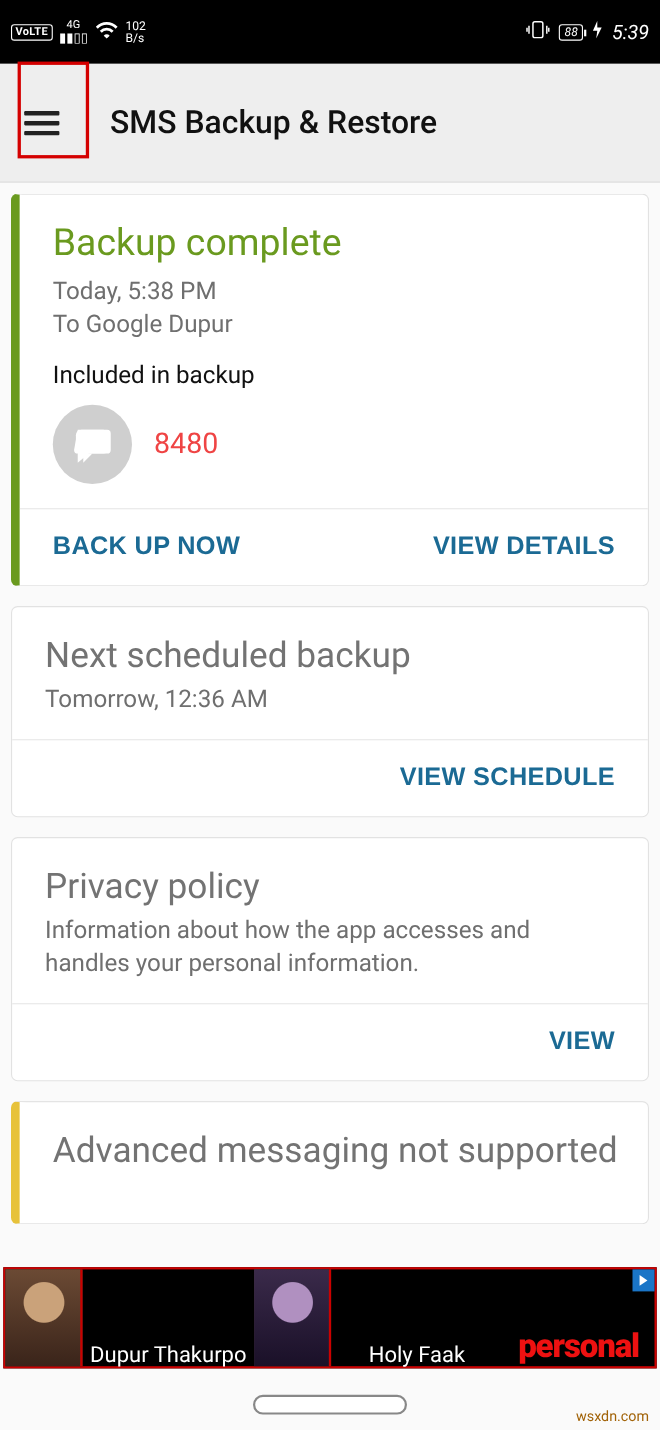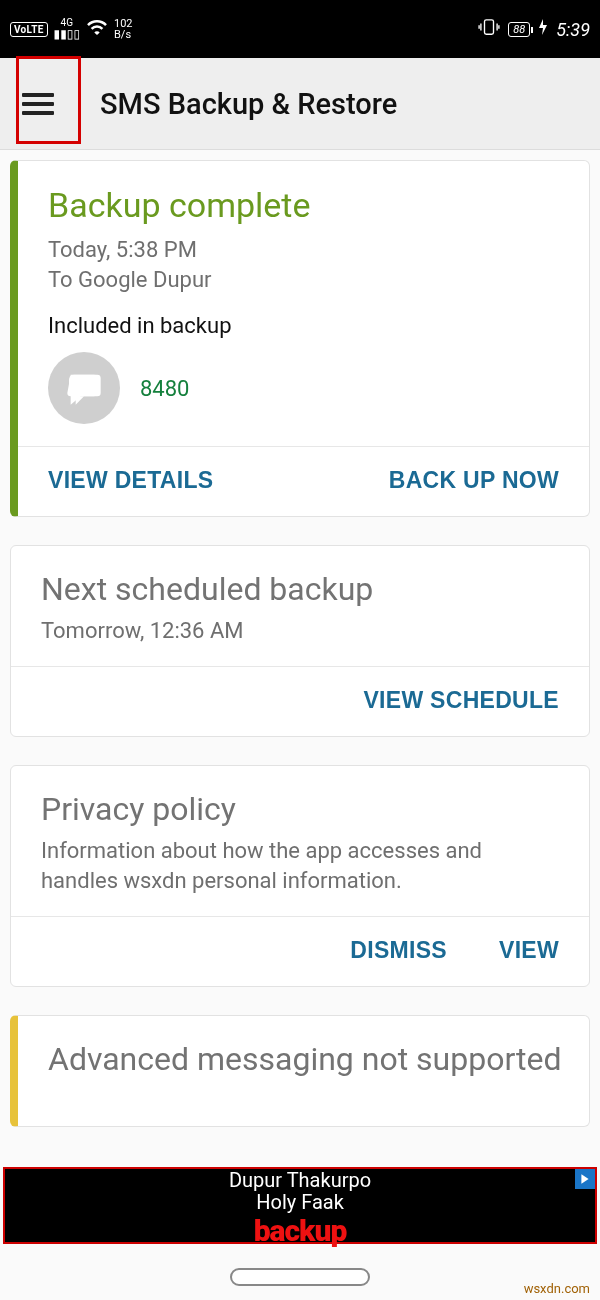--- a/index.html
+++ b/index.html
@@ -39,21 +39,21 @@
     font-size: 11px; padding: 0 4px; position: relative;
   }
   .bat::after {
     content: ""; position: absolute; right: -4px; top: 4px;
     width: 2px; height: 6px; background: #fff;
   }
   .clock { font-size: 18px; }
 
   .app-bar {
     background: #eeeeee;
-    height: 92px;
+    height: 108px;
     display: flex;
     align-items: center;
     padding: 0 16px;
     border-bottom: 1px solid #dcdcdc;
   }
   .hamburger-tap {
     width: 64px; height: 92px;
     display: flex; align-items: center; justify-content: center;
     margin-left: -10px;
   }
@@ -72,62 +72,62 @@
   .app-title {
     font-size: 29px; font-weight: 500; color: #111; margin-left: 30px;
   }
 
   .content { padding: 10px 10px 0 10px; }
 
   .card {
     background: #fff;
     border: 1px solid #e2e2e2;
     border-radius: 6px;
-    margin-bottom: 28px;
+    margin-bottom: 18px;
     overflow: hidden;
     position: relative;
   }
   .accent-green { border-left: 8px solid #6a9a1f; }
   .accent-yellow { border-left: 8px solid #e7c23a; }
 
   .card-body { padding: 24px 26px 18px 30px; }
   .card-body.tight { padding-bottom: 6px; }
 
   .h-green { color: #6a9a1f; font-size: 34px; font-weight: 400; margin: 0 0 10px 0; }
   .h-grey  { color: #737373; font-size: 32px; font-weight: 400; margin: 0 0 8px 0; }
   .sub-grey { color: #6f6f6f; font-size: 22px; line-height: 30px; }
   .sub-black { color: #111; font-size: 22px; margin-top: 18px; }
 
   .chip-row { display: flex; align-items: center; gap: 20px; margin: 14px 0 4px 0; }
   .chat-circle {
     width: 72px; height: 72px; border-radius: 50%;
     background: #cfcfcf; display: flex; align-items: center; justify-content: center;
   }
-  .count { color: #15803d; font-size: 22px; }
+  .count { color: #ef4444; font-size: 26px; }
 
   .card-actions {
     border-top: 1px solid #e7e7e7;
     display: flex;
     padding: 16px 24px 18px 24px;
   }
   .card-actions.right { justify-content: flex-end; gap: 40px; }
   .card-actions.spread { justify-content: space-between; }
   .action-btn {
     color: #1b6a94;
     font-weight: 700;
     font-size: 23px;
     letter-spacing: 0.3px;
     background: none; border: none; padding: 4px 6px;
     cursor: pointer;
   }
 
   .ad-banner {
     position: absolute; left: 3px; right: 3px; bottom: 56px;
-    height: 77px; background: #000; border: 2px solid #c00;
-    display: flex; align-items: center; color: #fff; flex-direction: column;
+    height: 92px; background: #000; border: 2px solid #c00;
+    display: flex; align-items: flex-end; color: #fff;
   }
   .ad-thumb {
     width: 70px; height: 88px; background: #5a3a2a;
     background-image: radial-gradient(circle at 35px 30px, #caa27a 18px, transparent 19px),
                       linear-gradient(#6b4a34,#3a241a);
     border-right: 2px solid #c00;
   }
   .ad-text { flex: 1; text-align: center; font-size: 20px; line-height: 22px; }
   .ad-brand {
     color: #e11; font-weight: 900; font-size: 30px;
@@ -211,60 +211,59 @@
           <svg width="40" height="40" viewBox="0 0 24 24">
               <path d="M4 4h16a2 2 0 0 1 2 2v9a2 2 0 0 1-2 2H10l-6 5v-5a2 2 0 0 1-2-2? " fill="#fff"></path>
               <rect x="3" y="4" width="18" height="13" rx="3" fill="#fff"></rect>
               <path d="M7 17 L7 22 L12 17 Z" fill="#fff"></path>
             </svg>
         </div>
         <div class="count">8480</div>
       </div>
     </div>
     <div class="card-actions spread">
+      <button class="action-btn">BACK UP NOW</button>
       <button class="action-btn">VIEW DETAILS</button>
-      <button class="action-btn">BACK UP NOW</button>
     </div>
   </div>
 
   <div class="card">
     <div class="card-body tight">
       <div class="h-grey">Next scheduled backup</div>
       <div class="sub-grey" style="margin-bottom:14px">Tomorrow, 12:36 AM</div>
     </div>
     <div class="card-actions right">
       <button class="action-btn">VIEW SCHEDULE</button>
     </div>
   </div>
 
   <div class="card">
     <div class="card-body tight">
       <div class="h-grey">Privacy policy</div>
-      <div class="sub-grey" style="margin-bottom:14px">Information about how the app accesses and handles wsxdn personal information.</div>
+      <div class="sub-grey" style="margin-bottom:14px">Information about how the app accesses and handles your personal information.</div>
     </div>
     <div class="card-actions right">
-      <button class="action-btn">DISMISS</button>
       <button class="action-btn">VIEW</button>
     </div>
   </div>
 
   <div class="card accent-yellow">
     <div class="card-body" style="padding-bottom:40px">
       <div class="h-grey">Advanced messaging not supported</div>
     </div>
   </div>
 
 </div>
 
 <div class="ad-banner">
   <div class="ad-thumb"></div>
   <div class="ad-text">Dupur Thakurpo</div>
   <div class="ad-thumb" style="background-image:radial-gradient(circle at 35px 30px,#b090c0 18px,transparent 19px),linear-gradient(#3a2a4a,#1a1028)"></div>
   <div class="ad-text">Holy Faak</div>
-  <div class="ad-brand">backup</div>
+  <div class="ad-brand">personal</div>
   <div class="ad-badge">
     <svg width="12" height="12" viewBox="0 0 10 10">
         <path d="M2 1 L8 5 L2 9 Z" fill="#fff"></path>
       </svg>
   </div>
 </div>
 
 <div class="nav-pill"></div>
 <div class="watermark">wsxdn.com</div>
 

